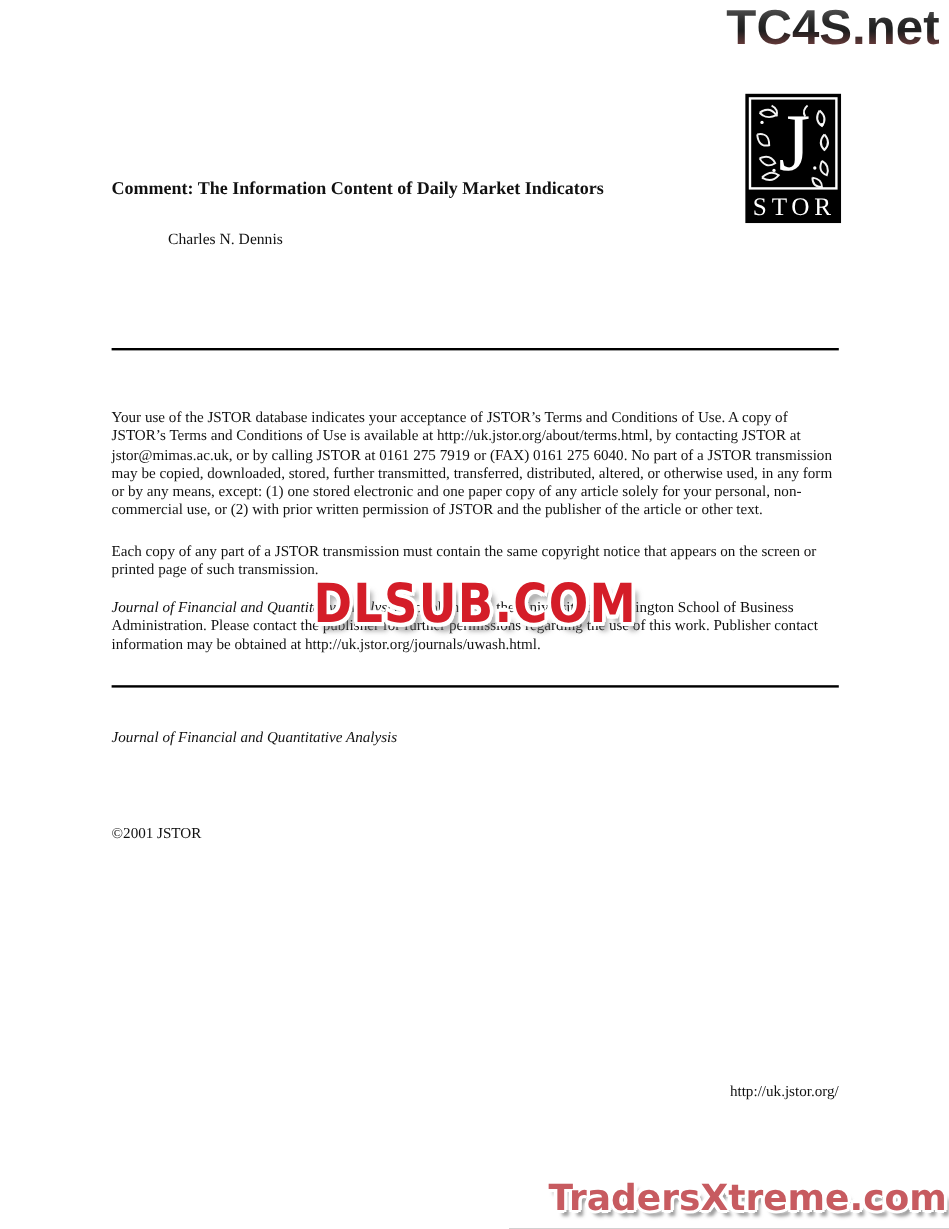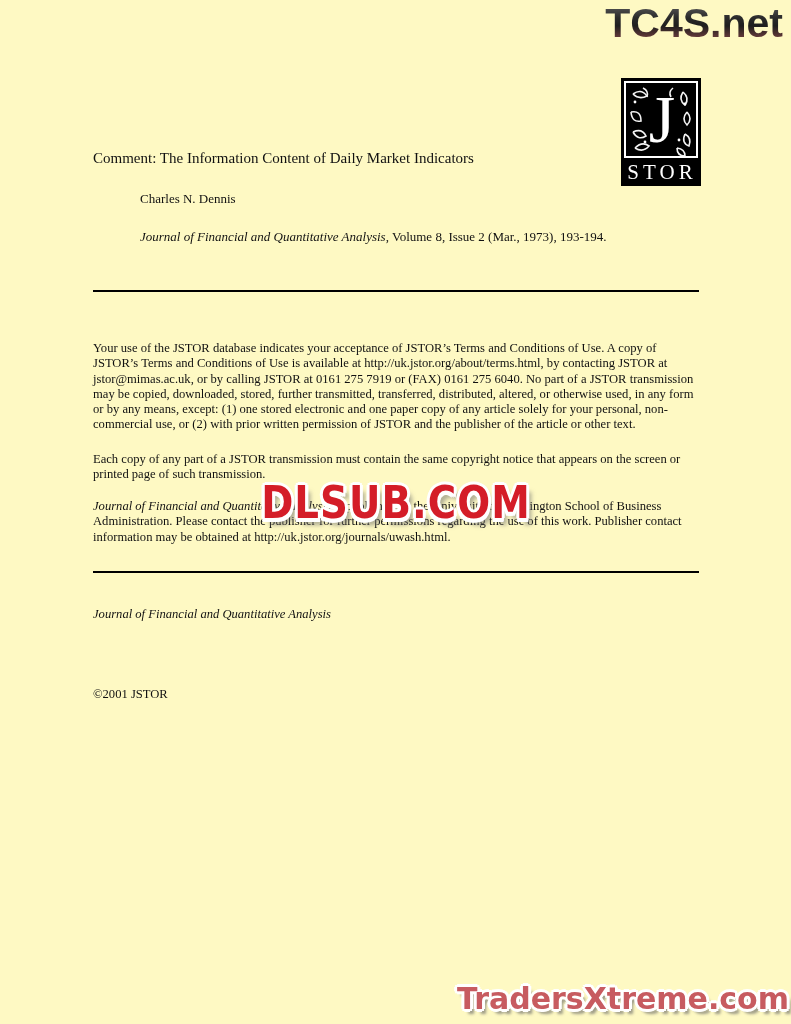--- a/index.html
+++ b/index.html
@@ -1,26 +1,26 @@
 <!DOCTYPE html>
 <html><head>
 <meta charset="utf-8">
 <style>
   * { margin:0; padding:0; box-sizing:border-box; }
   html,body { background:#888; }
   .page {
     position:relative; width:791px; height:1024px; margin:0 auto;
-    background:#fef9c3; overflow:hidden;
+    background:#ffffff; overflow:hidden;
     font-family:"Liberation Serif", serif; color:#111;
   }
   .main { position:absolute; left:93px; top:0; width:606px; height:1024px;
           font-size:12.6px; line-height:15.3px; }
   .abs { position:absolute; }
 
-  .doc-title { top:151px; left:0; font-size:15px; font-weight:normal; white-space:nowrap; }
+  .doc-title { top:151px; left:0; font-size:15px; font-weight:bold; white-space:nowrap; }
   .byline   { top:191px; left:47px; font-size:13px; }
   .citation { top:228px; left:47px; width:525px; font-size:13px; line-height:17px; }
   .italic   { font-style:italic; }
 
   .rule { left:0; width:606px; height:2px; background:#000; }
   .rule1 { top:290px; }
   .rule2 { top:571px; }
 
   .p1 { top:341px; left:0; width:606px; }
   .p2 { top:452px; left:0; width:606px; }
@@ -104,40 +104,40 @@
       <text x="41" y="101" text-anchor="middle" font-family="Liberation Serif, serif" font-size="21" letter-spacing="4" fill="#fff">STOR</text>
     </svg>
   </div>
 
   <div class="main">
 
     <div class="abs doc-title">Comment: The Information Content of Daily Market Indicators</div>
 
     <div class="abs byline">Charles N. Dennis</div>
 
-    <div class="abs citation"><span class="italic">Journal of Financial and Quantitative Analysis</span><span>, Volume 8, Issue 2 (Mar., 1973), 193-194.</span></div>
 
     <div class="abs rule rule1"></div>
 
     <div class="abs p1">Your use of the JSTOR database indicates your acceptance of JSTOR’s Terms and Conditions of Use.  A copy of JSTOR’s Terms and Conditions of Use is available at http://uk.jstor.org/about/terms.html,  by contacting JSTOR at jstor@mimas.ac.uk, or by calling JSTOR at 0161 275 7919 or (FAX) 0161 275 6040. No part of a JSTOR transmission may be copied, downloaded, stored, further transmitted, transferred, distributed, altered, or otherwise used, in any form or by any means, except: (1) one stored electronic and one paper copy of any article solely for your personal, non-commercial use, or (2) with prior written permission of JSTOR and the publisher of the article or other text.</div>
 
     <div class="abs p2">Each copy of any part of a JSTOR transmission must contain the same copyright notice that appears on the screen or printed page of such transmission.</div>
 
     <div class="abs p3"><span class="italic">Journal of Financial and Quantitative Analysis</span><span> is published by the University of Washington School of Business Administration.  Please contact the publisher for further permissions regarding the use of this work. Publisher contact information may be obtained at http://uk.jstor.org/journals/uwash.html.</span></div>
 
     <div class="abs rule rule2"></div>
 
     <div class="abs pub">
       <div class="italic">Journal of Financial and Quantitative Analysis</div>
     </div>
 
 
     <div class="abs c2001">©2001 JSTOR</div>
 
     <div class="abs footer">
+      <div>http://uk.jstor.org/</div>
     </div>
 
   </div>
 
   <div class="dlsub">DLSUB.COM</div>
 
   <div class="traders">TradersXtreme.com</div>
 
 </div>
 

